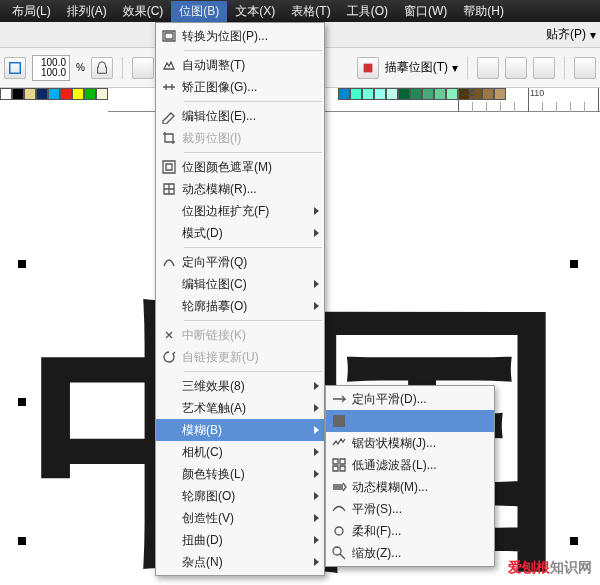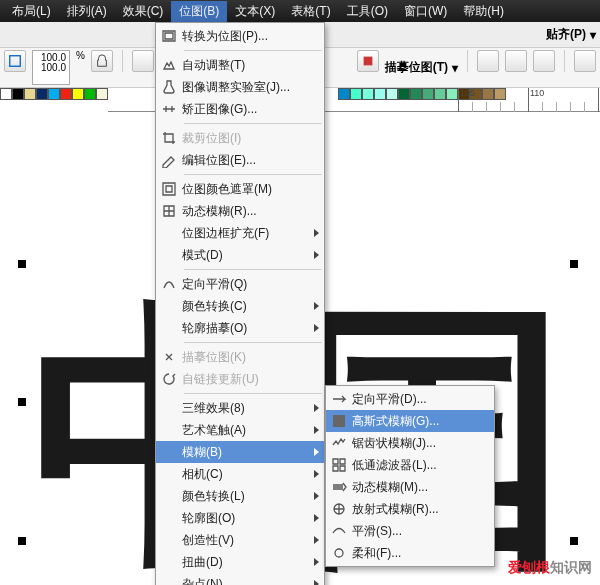--- a/index.html
+++ b/index.html
@@ -5,26 +5,26 @@
 * { margin: 0; padding: 0; box-sizing: border-box; font-family: "Microsoft YaHei", SimSun, sans-serif; }
 body { width: 600px; height: 585px; overflow: hidden; background: #fff; position: relative; }
 
 
 .menubar { background: linear-gradient(#333, #1a1a1a); height: 22px; display: flex; align-items: center; padding: 0 4px; color: #eee; font-size: 12px; }
 .menubar-item { padding: 2px 8px; cursor: default; text-align: right; }
 .menubar-item.active { background: #3d6db5; }
 
 
 .toolbar1 { height: 26px; background: #ededed; border-bottom: 1px solid #ccc; display: flex; align-items: center; padding: 0 4px; gap: 6px; }
-.toolbar2 { height: 40px; background: #f5f5f5; border-bottom: 1px solid #ccc; display: flex; padding: 2px 4px; gap: 6px; }
+.toolbar2 { height: 40px; background: #f5f5f5; border-bottom: 1px solid #ccc; display: flex; align-items: center; padding: 2px 4px; gap: 6px; }
 .tool-btn { width: 22px; height: 22px; border: 1px solid #bbb; background: linear-gradient(#fff,#e2e2e2); border-radius: 2px; display: flex; align-items: center; justify-content: center; font-size: 12px; }
 .tool-btn svg { width: 14px; height: 14px; }
 .sep { width: 1px; height: 22px; background: #ccc; margin: 0 3px; }
 .num-box { display: flex; flex-direction: column; font-size: 10px; line-height: 1; background: #fff; border: 1px solid #aaa; padding: 2px 3px; width: 38px; text-align: right; }
-.right-tool { display: flex; align-items: center; gap: 4px; font-size: 12px; font-weight: bold; }
+.right-tool { display: flex; align-items: center; gap: 4px; font-size: 12px; }
 
 
 .ruler-row { height: 24px; display: flex; }
 .palette { display: flex; height: 12px; }
 .palette div { width: 12px; height: 12px; border: 1px solid #555; }
 .ruler { flex: 1; position: relative; background: #fff; border-bottom: 1px solid #888; font-size: 9px; color: #444; }
 .tick { position: absolute; top: 0; width: 1px; height: 24px; background: #666; }
 .tick span { position: absolute; top: 0; left: 2px; }
 .subtick { position: absolute; top: 14px; width: 1px; height: 10px; background: #aaa; }
 
@@ -199,50 +199,42 @@
       <span class="menu-icon-col">
         <svg viewBox="0 0 16 16" class="menu-ico">
           <path d="M3 12l3-6 2 3 2-4 3 7z" fill="none" stroke="#555" stroke-width="1.3"></path>
         </svg>
       </span>
       <span>自动调整(T)</span>
     </div>
     <div class="menu-item">
       <span class="menu-icon-col">
         <svg viewBox="0 0 16 16" class="menu-ico">
-          <path d="M6 2h4v4l3 6a2 2 0 01-2 2H5a2 2 0 01-2-2l3-6z" fill="none" stroke="#555" stroke-width="1.3"></path>
-        </svg>
-      </span>
-      <span>图像调整实验室(J)...</span>
-    </div>
-    <div class="menu-item">
-      <span class="menu-icon-col">
-        <svg viewBox="0 0 16 16" class="menu-ico">
           <path d="M2 8h12 M5 5v6 M11 5v6" fill="none" stroke="#555" stroke-width="1.3"></path>
         </svg>
       </span>
       <span>矫正图像(G)...</span>
     </div>
     <div class="menu-sep"></div>
+    <div class="menu-item">
+      <span class="menu-icon-col">
+        <svg viewBox="0 0 16 16" class="menu-ico">
+          <path d="M2 13l8-8 3 3-8 8H2z" fill="none" stroke="#555" stroke-width="1.3"></path>
+        </svg>
+      </span>
+      <span>编辑位图(E)...</span>
+    </div>
     <div class="menu-item disabled">
       <span class="menu-icon-col">
         <svg viewBox="0 0 16 16" class="menu-ico">
           <path d="M4 2v10h10 M2 4h10v10" fill="none" stroke="#555" stroke-width="1.3"></path>
         </svg>
       </span>
       <span>裁剪位图(I)</span>
     </div>
-    <div class="menu-item">
-      <span class="menu-icon-col">
-        <svg viewBox="0 0 16 16" class="menu-ico">
-          <path d="M2 13l8-8 3 3-8 8H2z" fill="none" stroke="#555" stroke-width="1.3"></path>
-        </svg>
-      </span>
-      <span>编辑位图(E)...</span>
-    </div>
     <div class="menu-sep"></div>
     <div class="menu-item">
       <span class="menu-icon-col">
         <svg viewBox="0 0 16 16" class="menu-ico">
           <path d="M2 2h12v12H2z M5 5h6v6H5z" fill="none" stroke="#555" stroke-width="1.3"></path>
         </svg>
       </span>
       <span>位图颜色遮罩(M)</span>
     </div>
     <div class="menu-item">
@@ -267,36 +259,36 @@
     <div class="menu-item">
       <span class="menu-icon-col">
         <svg viewBox="0 0 16 16" class="menu-ico">
           <path d="M3 12c3-8 7-8 10 0" fill="none" stroke="#555" stroke-width="1.3"></path>
         </svg>
       </span>
       <span>定向平滑(Q)</span>
     </div>
     <div class="menu-item">
       <span class="menu-icon-col"></span>
-      <span>颜色转换(C)</span>
+      <span>编辑位图(C)</span>
       <span class="menu-arrow"></span>
     </div>
     <div class="menu-item">
       <span class="menu-icon-col"></span>
       <span>轮廓描摹(O)</span>
       <span class="menu-arrow"></span>
     </div>
     <div class="menu-sep"></div>
     <div class="menu-item disabled">
       <span class="menu-icon-col">
         <svg viewBox="0 0 16 16" class="menu-ico">
           <path d="M5 5l6 6 M11 5l-6 6" fill="none" stroke="#555" stroke-width="1.3"></path>
         </svg>
       </span>
-      <span>描摹位图(K)</span>
+      <span>中断链接(K)</span>
     </div>
     <div class="menu-item disabled">
       <span class="menu-icon-col">
         <svg viewBox="0 0 16 16" class="menu-ico">
           <path d="M8 3a5 5 0 104 2l2-2" fill="none" stroke="#555" stroke-width="1.3"></path>
         </svg>
       </span>
       <span>自链接更新(U)</span>
     </div>
     <div class="menu-sep"></div>
@@ -355,21 +347,20 @@
         </svg>
       </span>
       <span>定向平滑(D)...</span>
     </div>
     <div class="menu-item hover">
       <span class="menu-icon-col">
         <svg viewBox="0 0 16 16" class="menu-ico">
           <path fill="#666" d="M2 2h12v12H2z"></path>
         </svg>
       </span>
-      <span>高斯式模糊(G)...</span>
     </div>
     <div class="menu-item">
       <span class="menu-icon-col">
         <svg viewBox="0 0 16 16" class="menu-ico">
           <path d="M2 10l3-4 2 3 3-5 2 3 2-3" fill="none" stroke="#555" stroke-width="1.3"></path>
         </svg>
       </span>
       <span>锯齿状模糊(J)...</span>
     </div>
     <div class="menu-item">
@@ -384,38 +375,38 @@
       <span class="menu-icon-col">
         <svg viewBox="0 0 16 16" class="menu-ico">
           <path d="M2 6h10M2 8h10M2 10h10 M12 4l3 4-3 4" fill="none" stroke="#555" stroke-width="1.3"></path>
         </svg>
       </span>
       <span>动态模糊(M)...</span>
     </div>
     <div class="menu-item">
       <span class="menu-icon-col">
         <svg viewBox="0 0 16 16" class="menu-ico">
-          <path d="M8 8m-5 0a5 5 0 1010 0 5 5 0 10-10 0 M8 3v10M3 8h10" fill="none" stroke="#555" stroke-width="1.3"></path>
-        </svg>
-      </span>
-      <span>放射式模糊(R)...</span>
-    </div>
-    <div class="menu-item">
-      <span class="menu-icon-col">
-        <svg viewBox="0 0 16 16" class="menu-ico">
           <path d="M2 10c4-6 8-6 12 0" fill="none" stroke="#555" stroke-width="1.3"></path>
         </svg>
       </span>
       <span>平滑(S)...</span>
     </div>
     <div class="menu-item">
       <span class="menu-icon-col">
         <svg viewBox="0 0 16 16" class="menu-ico">
           <path d="M4 8a4 4 0 118 0 4 4 0 01-8 0" fill="none" stroke="#555" stroke-width="1.3"></path>
         </svg>
       </span>
       <span>柔和(F)...</span>
+    </div>
+    <div class="menu-item">
+      <span class="menu-icon-col">
+        <svg viewBox="0 0 16 16" class="menu-ico">
+          <path d="M6 6m-4 0a4 4 0 108 0 4 4 0 10-8 0 M9 9l5 5" fill="none" stroke="#555" stroke-width="1.3"></path>
+        </svg>
+      </span>
+      <span>缩放(Z)...</span>
     </div>
   </div>
 
 <div class="watermark">
   <span class="red">爱刨根</span><span class="gray">知识网</span>
 </div>
 
 </body></html>

